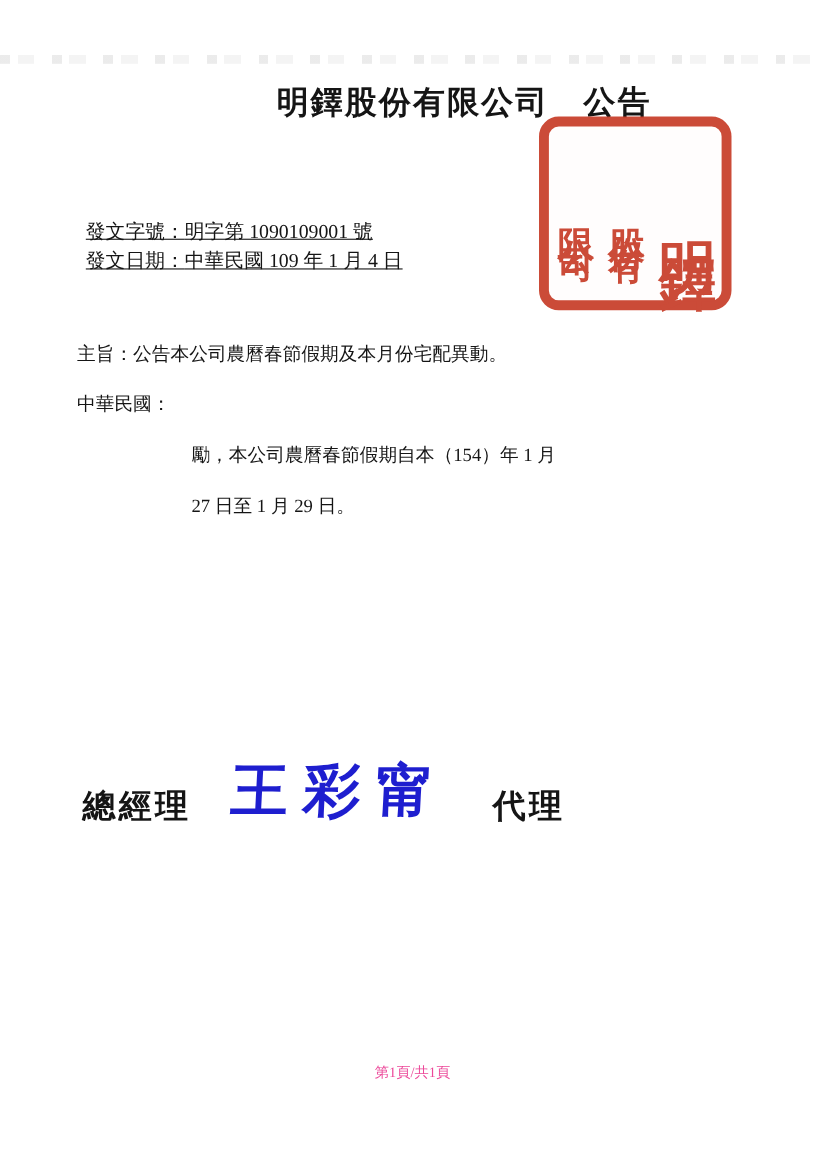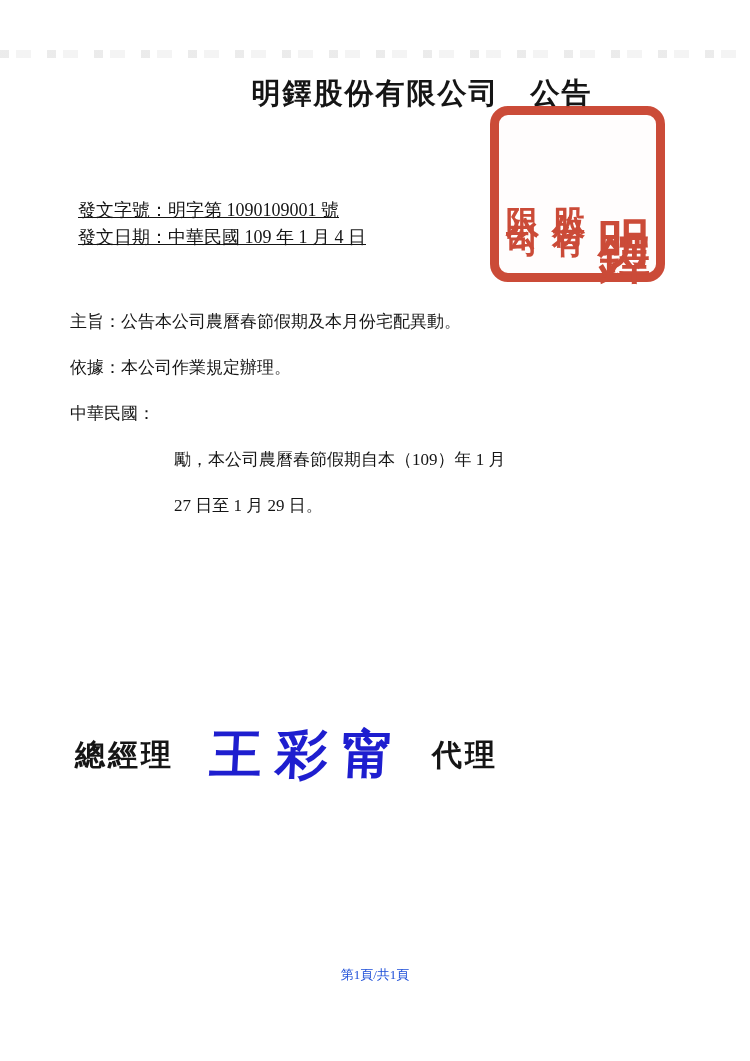--- a/index.html
+++ b/index.html
@@ -75,43 +75,43 @@
     font-size: 17px;
     font-weight: normal;
     line-height: 46px;
     white-space: nowrap;
     margin-top: 19px;
   }
   .body .num-line { padding-left: 60px; }
   .body .cont-line { padding-left: 104px; }
   .signature {
     position: absolute;
-    left: 75px; top: 716px;
+    left: 75px; top: 676px;
     height: 78px;
     display: flex;
-    align-items: center;
+    align-items: flex-end;
   }
   .sig-title { font-size: 30px; font-weight: bold; letter-spacing: 3px; }
   .sig-name {
     font-size: 52px;
     font-weight: bold;
     color: #1e1ecf;
     margin: 0 18px 0 36px;
     letter-spacing: 14px;
     transform: skewX(-3deg);
     white-space: nowrap;
   }
-  .sig-suffix { font-size: 30px; font-weight: bold; letter-spacing: 3px; margin-left: 6px; }
+  .sig-suffix { font-size: 30px; font-weight: bold; letter-spacing: 3px; margin-left: 22px; }
   .footer {
     position: absolute;
     top: 966px; left: 0;
     width: 100%;
     text-align: center;
     font-size: 13px;
-    color: #1d4ed8;
+    color: #ec4899;
   }
 </style>
 </head>
 <body>
 
 <div class="page">
 
   <div class="noise-band"></div>
 
   <div class="doc-title">明鐸股份有限公司　公告</div>
@@ -128,26 +128,23 @@
     </div>
     <div>
       <span>發文日期：</span><span>中華民國 109 年 1 月 4 日</span>
     </div>
   </div>
 
   <div class="body">
     <div>
       <span>主旨：</span><span>公告本公司農曆春節假期及本月份宅配異動。</span>
     </div>
-    <div>
-      <span>依據：</span><span>本公司作業規定辦理。</span>
-    </div>
     <div>中華民國：</div>
 
-    <div class="cont-line">勵，本公司農曆春節假期自本（109）年 1 月</div>
+    <div class="cont-line">勵，本公司農曆春節假期自本（154）年 1 月</div>
     <div class="cont-line">27 日至 1 月 29 日。</div>
 
   </div>
 
   <div class="signature">
     <span class="sig-title">總經理</span>
     <span class="sig-name">王彩甯</span>
     <span class="sig-suffix">代理</span>
   </div>
 

